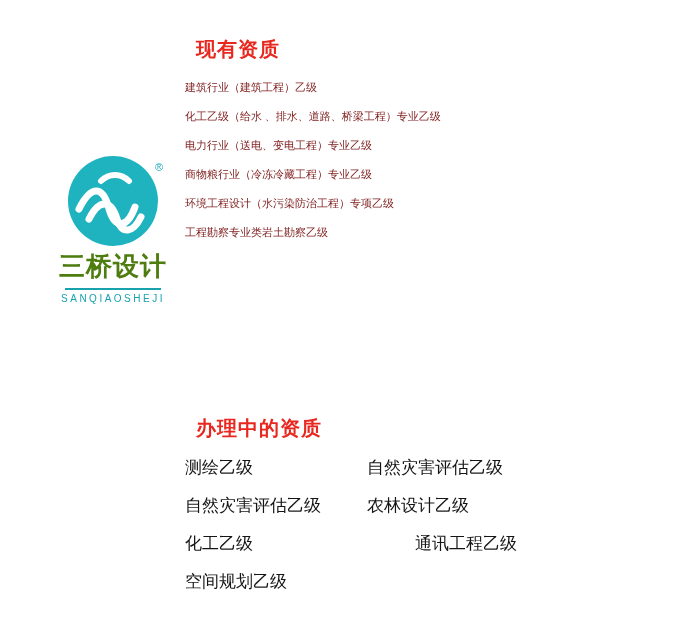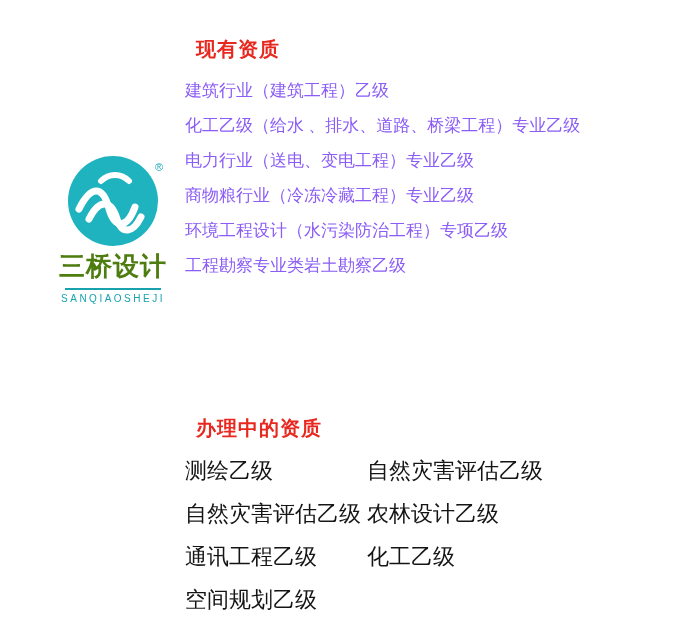--- a/index.html
+++ b/index.html
@@ -84,44 +84,44 @@
   
   .qual-list {
     position: absolute;
     left: 185px;
     top: 82px;
     margin: 0;
     padding: 0;
     list-style: none;
   }
   .qual-list li {
-    font-size: 17px;
-    color: #8b5cf6;
+    font-size: 11px;
+    color: #7f1d1d;
     line-height: 1;
     margin-bottom: 18px;
     white-space: nowrap;
     font-family: "Liberation Serif", "DejaVu Serif", serif;
   }
 
   .pending-grid {
     position: absolute;
     left: 185px;
     top: 460px;
     width: 420px;
   }
   .pending-row {
     display: flex;
     margin-bottom: 21px;
   }
   .pending-cell {
-    font-size: 22px;
+    font-size: 17px;
     color: #151515;
     line-height: 1;
     white-space: nowrap;
-    font-family: Liberation Sans, sans-serif;
+    font-family: Liberation Mono, monospace;
   }
   .pending-cell.col1 { width: 182px; }
   .pending-cell.col2 { width: 230px; }
 </style>
 </head>
 <body>
 
 <div class="page">
 
   <div class="logo">
@@ -155,22 +155,22 @@
   <div class="pending-grid">
     <div class="pending-row">
       <div class="pending-cell col1">测绘乙级</div>
       <div class="pending-cell col2">自然灾害评估乙级</div>
     </div>
     <div class="pending-row">
       <div class="pending-cell col1">自然灾害评估乙级</div>
       <div class="pending-cell col2">农林设计乙级</div>
     </div>
     <div class="pending-row">
+      <div class="pending-cell col2">化工乙级</div>
       <div class="pending-cell col1">通讯工程乙级</div>
-      <div class="pending-cell col2">化工乙级</div>
     </div>
     <div class="pending-row">
       <div class="pending-cell col1">空间规划乙级</div>
       <div class="pending-cell col2"></div>
     </div>
   </div>
 
 </div>
 
 </body></html>

